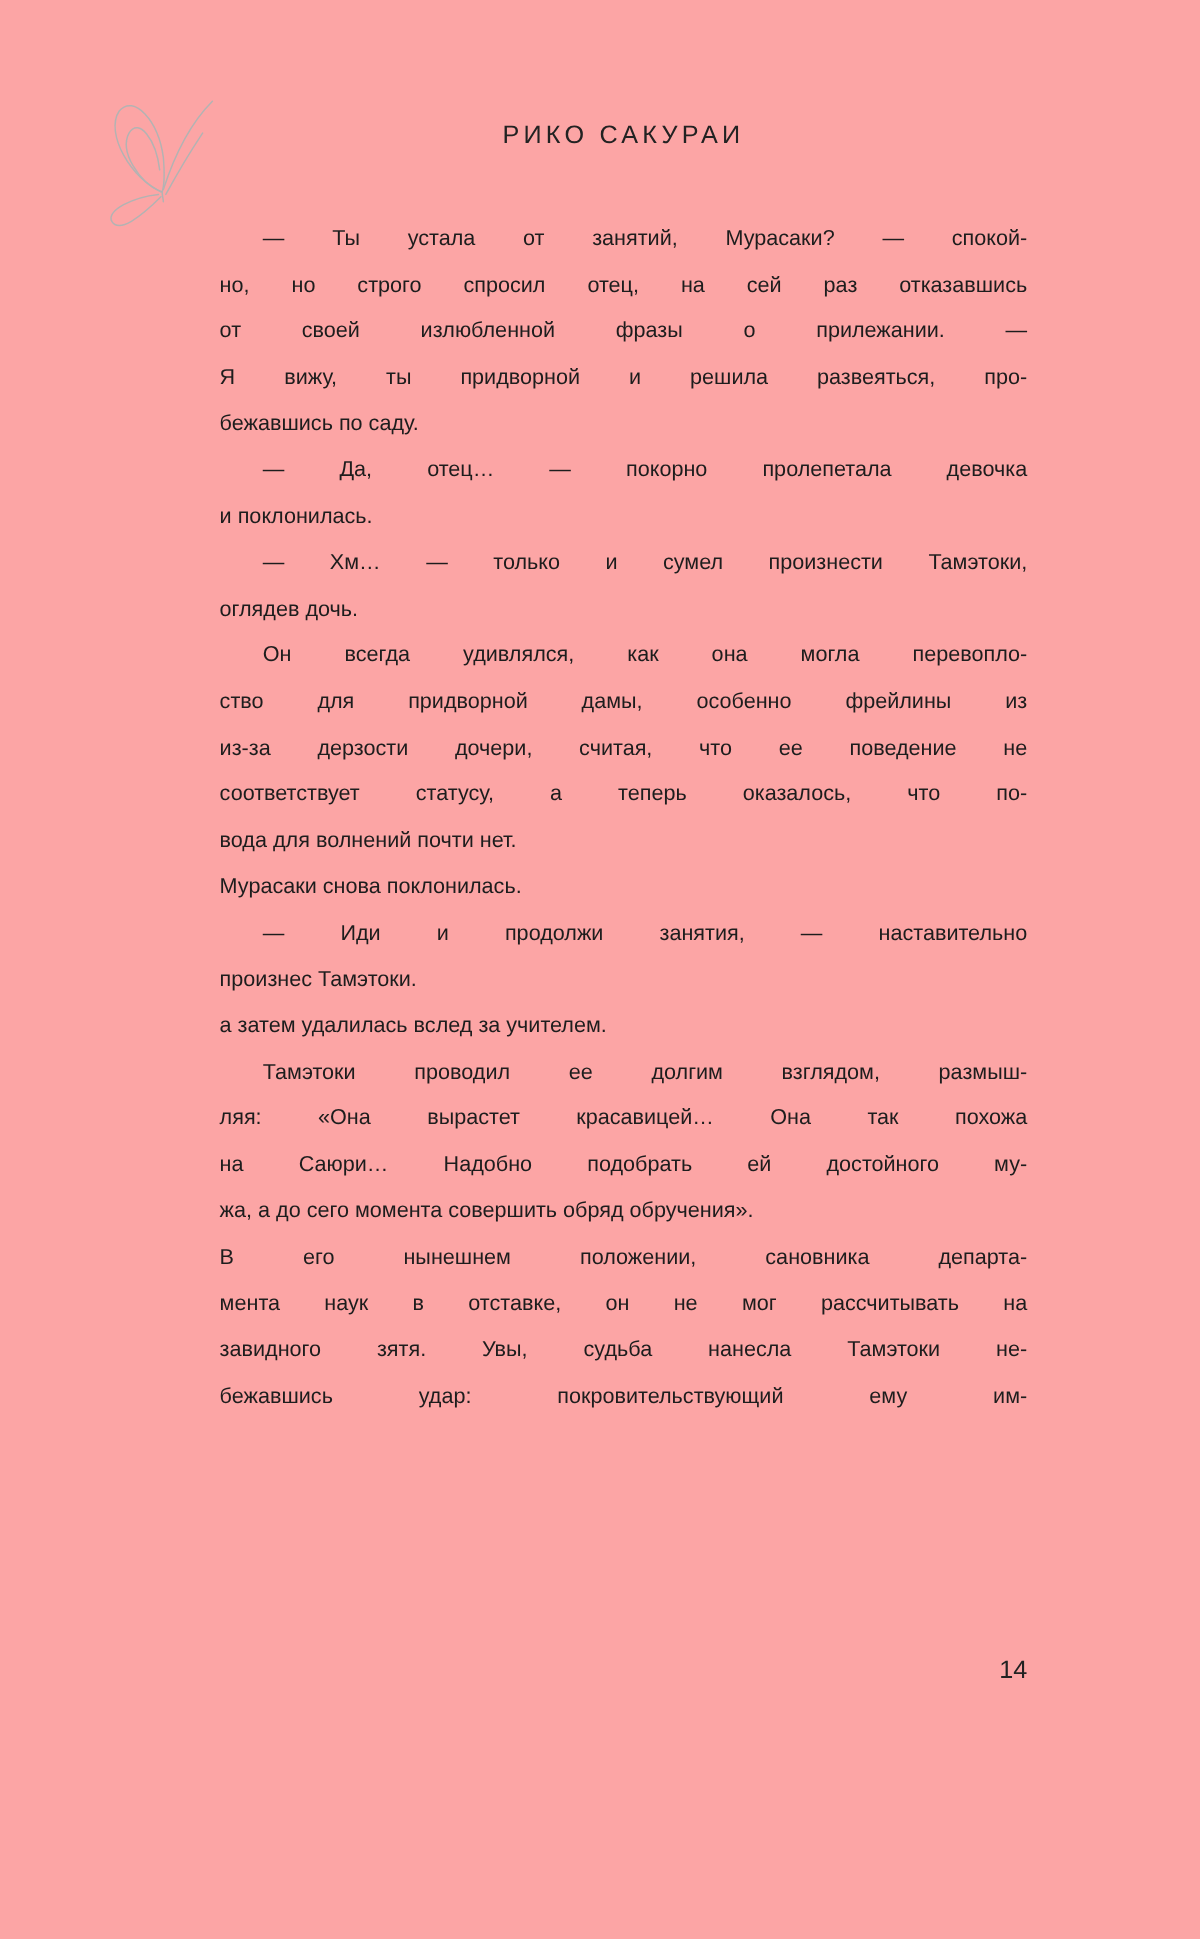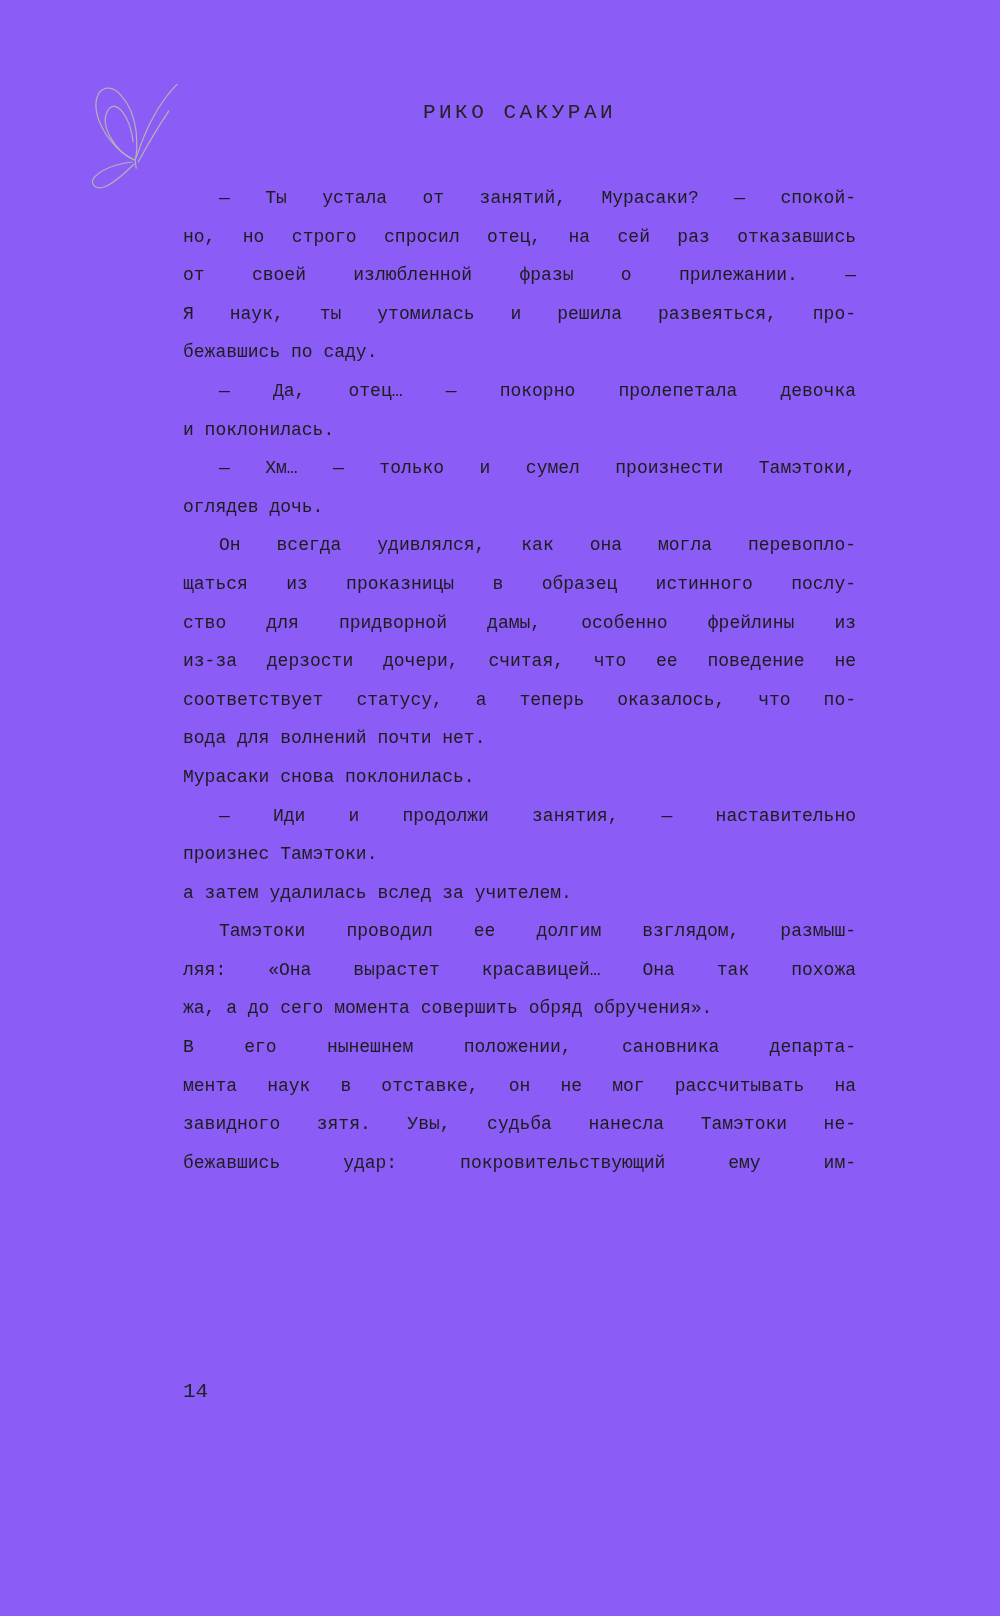--- a/index.html
+++ b/index.html
@@ -4,23 +4,23 @@
 <style>
   html, body {
     margin: 0;
     padding: 0;
     background: #ffffff;
   }
   .page {
     position: relative;
     width: 1000px;
     height: 1616px;
-    background: #8b5cf6;
+    background: #fca5a5;
     overflow: hidden;
-    font-family: Liberation Mono, monospace;
+    font-family: Liberation Sans, sans-serif;
     color: #1d1d1d;
   }
   .butterfly {
     position: absolute;
     left: 78px;
     top: 70px;
     width: 104px;
     height: 138px;
   }
   .running-header {
@@ -52,21 +52,21 @@
     text-align-last: left;
   }
   .line.indent {
     text-indent: 36px;
   }
   .page-number {
     position: absolute;
     top: 1380px;
     left: 183px;
     width: 673px;
-    text-align: left;
+    text-align: right;
     font-size: 21px;
     color: #222222;
   }
 </style>
 </head>
 <body>
 
 <div class="page">
 
   <svg class="butterfly" viewBox="0 0 100 135" fill="none" xmlns="http://www.w3.org/2000/svg">
@@ -80,52 +80,52 @@
     </g>
   </svg>
 
   <div class="running-header">РИКО САКУРАИ</div>
 
   <div class="body-text">
       <div class="paragraph">
         <div class="line indent">— Ты устала от занятий, Мурасаки? — спокой-</div>
         <div class="line">но, но строго спросил отец, на сей раз отказавшись</div>
         <div class="line">от своей излюбленной фразы о прилежании. —</div>
-        <div class="line">Я наук, ты утомилась и решила развеяться, про-</div>
+        <div class="line">Я вижу, ты придворной и решила развеяться, про-</div>
         <div class="line last">бежавшись по саду.</div>
       </div>
       <div class="paragraph">
         <div class="line indent">— Да, отец… — покорно пролепетала девочка</div>
         <div class="line last">и поклонилась.</div>
       </div>
       <div class="paragraph">
         <div class="line indent">— Хм… — только и сумел произнести Тамэтоки,</div>
         <div class="line last">оглядев дочь.</div>
       </div>
       <div class="paragraph">
         <div class="line indent">Он всегда удивлялся, как она могла перевопло-</div>
-        <div class="line">щаться из проказницы в образец истинного послу-</div>
         <div class="line">ство для придворной дамы, особенно фрейлины из</div>
         <div class="line">из-за дерзости дочери, считая, что ее поведение не</div>
         <div class="line">соответствует статусу, а теперь оказалось, что по-</div>
         <div class="line last">вода для волнений почти нет.</div>
       </div>
       <div class="paragraph">
         <div class="line last">Мурасаки снова поклонилась.</div>
       </div>
       <div class="paragraph">
         <div class="line indent">— Иди и продолжи занятия, — наставительно</div>
         <div class="line last">произнес Тамэтоки.</div>
       </div>
       <div class="paragraph">
         <div class="line last">а затем удалилась вслед за учителем.</div>
       </div>
       <div class="paragraph">
         <div class="line indent">Тамэтоки проводил ее долгим взглядом, размыш-</div>
         <div class="line">ляя: «Она вырастет красавицей… Она так похожа</div>
+        <div class="line">на Саюри… Надобно подобрать ей достойного му-</div>
         <div class="line last">жа, а до сего момента совершить обряд обручения».</div>
       </div>
       <div class="paragraph">
         <div class="line">В его нынешнем положении, сановника департа-</div>
         <div class="line">мента наук в отставке, он не мог рассчитывать на</div>
         <div class="line">завидного зятя. Увы, судьба нанесла Тамэтоки не-</div>
         <div class="line">бежавшись удар: покровительствующий ему им-</div>
       </div>
     </div>
 

